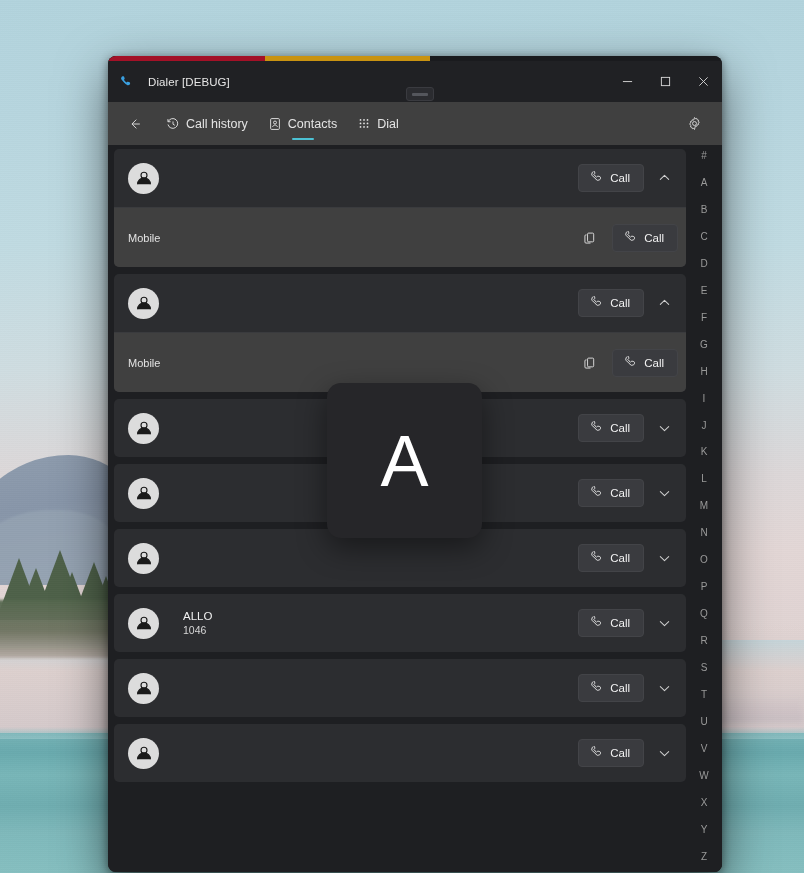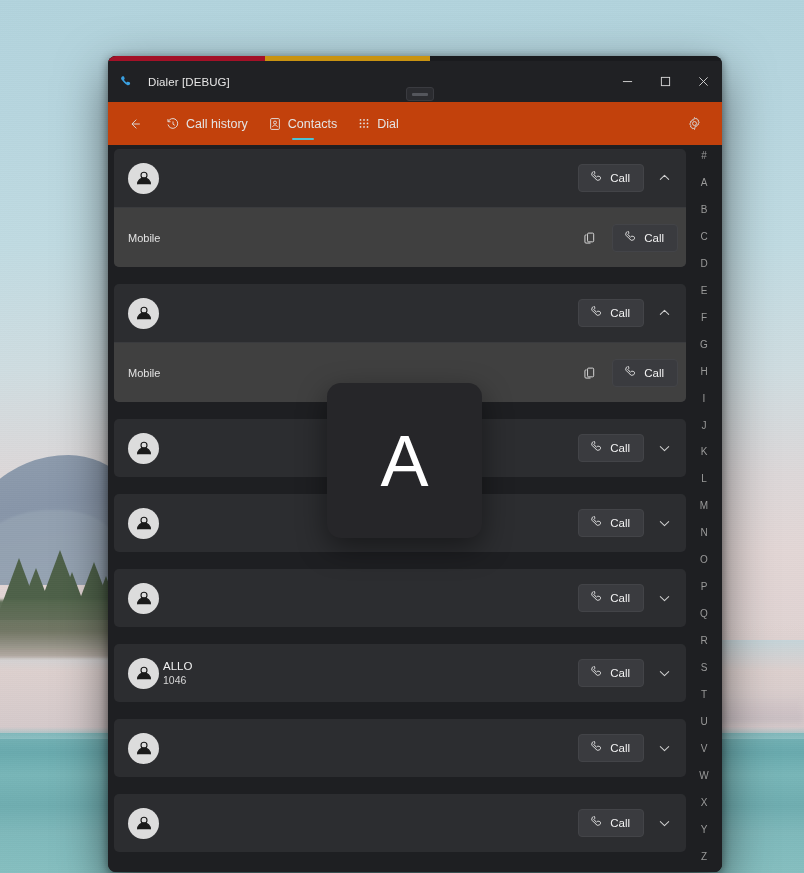--- a/index.html
+++ b/index.html
@@ -126,21 +126,21 @@
   .tb-ctrls { margin-left: auto; display: flex; height: 100%; }
   .tb-btn {
     width: 38px; height: 100%;
     display: flex; align-items: center; justify-content: center;
     color: #d8d8d8;
   }
 
   
   .navbar {
     position: absolute; left: 0; top: 46px; width: 100%; height: 43px;
-    background: #c2410c;
+    background: #404040;
     display: flex; align-items: center;
     padding: 0 14px;
   }
   .nav-back {
     width: 26px; height: 26px;
     display: flex; align-items: center; justify-content: center;
     color: #dadada; font-size: 14px;
     border-radius: 4px;
     margin-right: 8px;
   }
@@ -184,38 +184,38 @@
   .scroll-thumb {
     position: absolute; left: 0; top: 0; width: 3px; height: 96px;
     background: #7d7f85; border-radius: 2px;
   }
 
   
   .card {
     position: relative;
     background: #2c2d30;
     border-radius: 5px;
-    margin-bottom: 17px;
+    margin-bottom: 7px;
     overflow: hidden;
   }
   .card.expanded { background: #2c2d30; }
   .row-main {
     display: flex; align-items: center;
     height: 58px;
     padding: 0 8px 0 14px;
   }
   .avatar {
     width: 31px; height: 31px; border-radius: 50%;
     background: #dcdcdc;
     display: flex; align-items: center; justify-content: center;
     flex: 0 0 auto;
   }
   .names {
     flex: 1; min-width: 0;
-    padding-left: 4px;
+    padding-left: 24px;
     display: flex; flex-direction: column; justify-content: center;
   }
   .cname { font-size: 11.5px; color: #f0f0f0; line-height: 14px; white-space: nowrap; overflow: hidden; }
   .cnum  { font-size: 10.5px; color: #d6d6d6; line-height: 14px; white-space: nowrap; overflow: hidden; }
   .call-btn {
     display: flex; align-items: center; gap: 7px;
     height: 28px; padding: 0 13px 0 10px;
     background: #3a3b3f;
     border: 1px solid #434448;
     border-radius: 4px;

